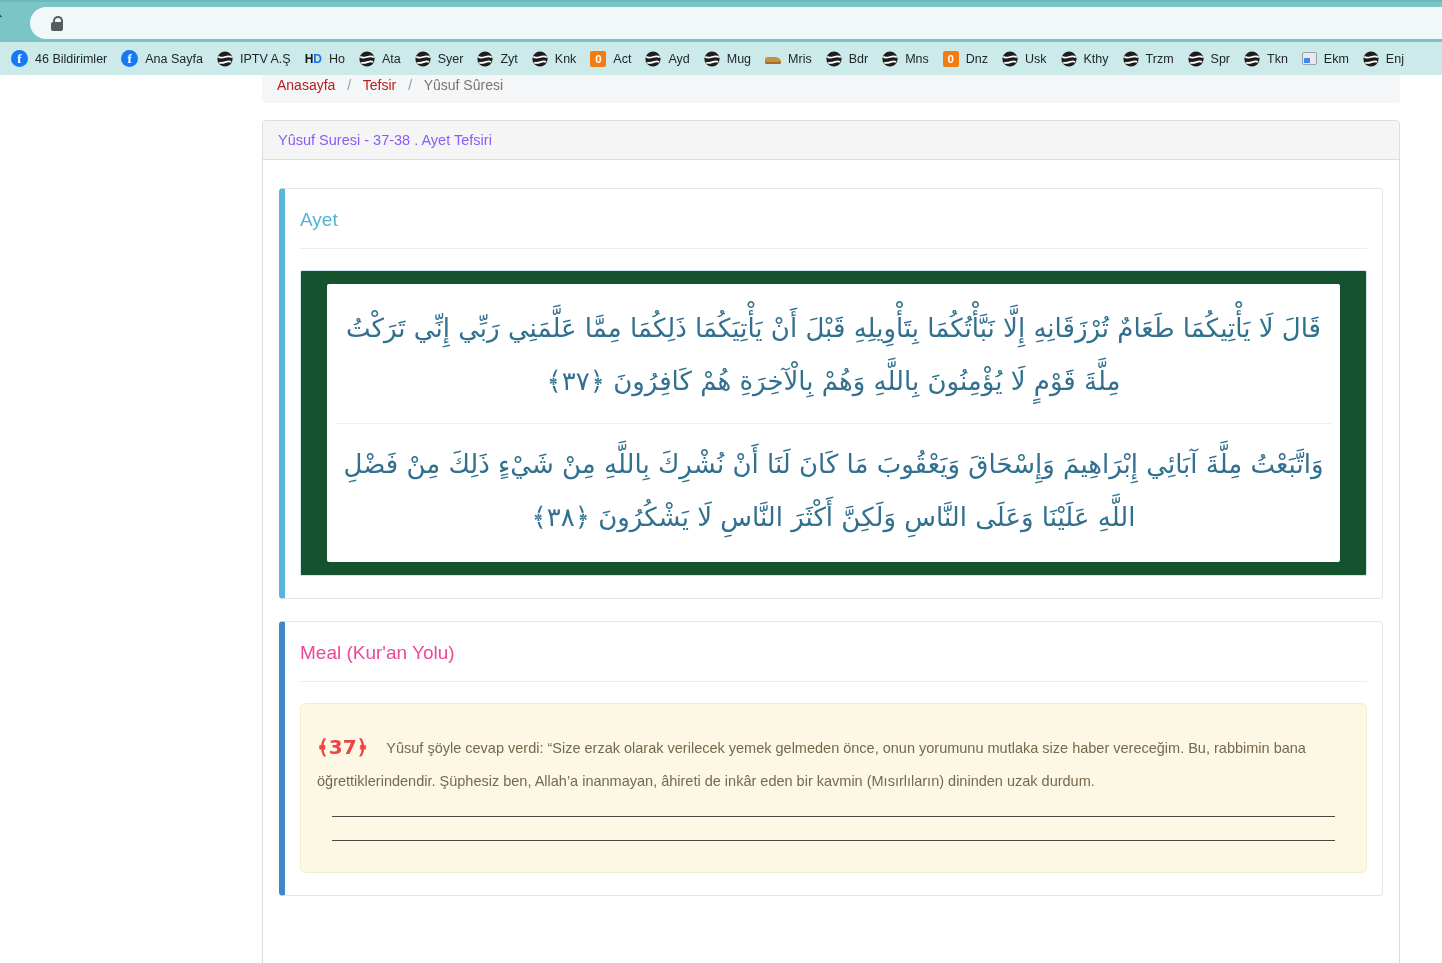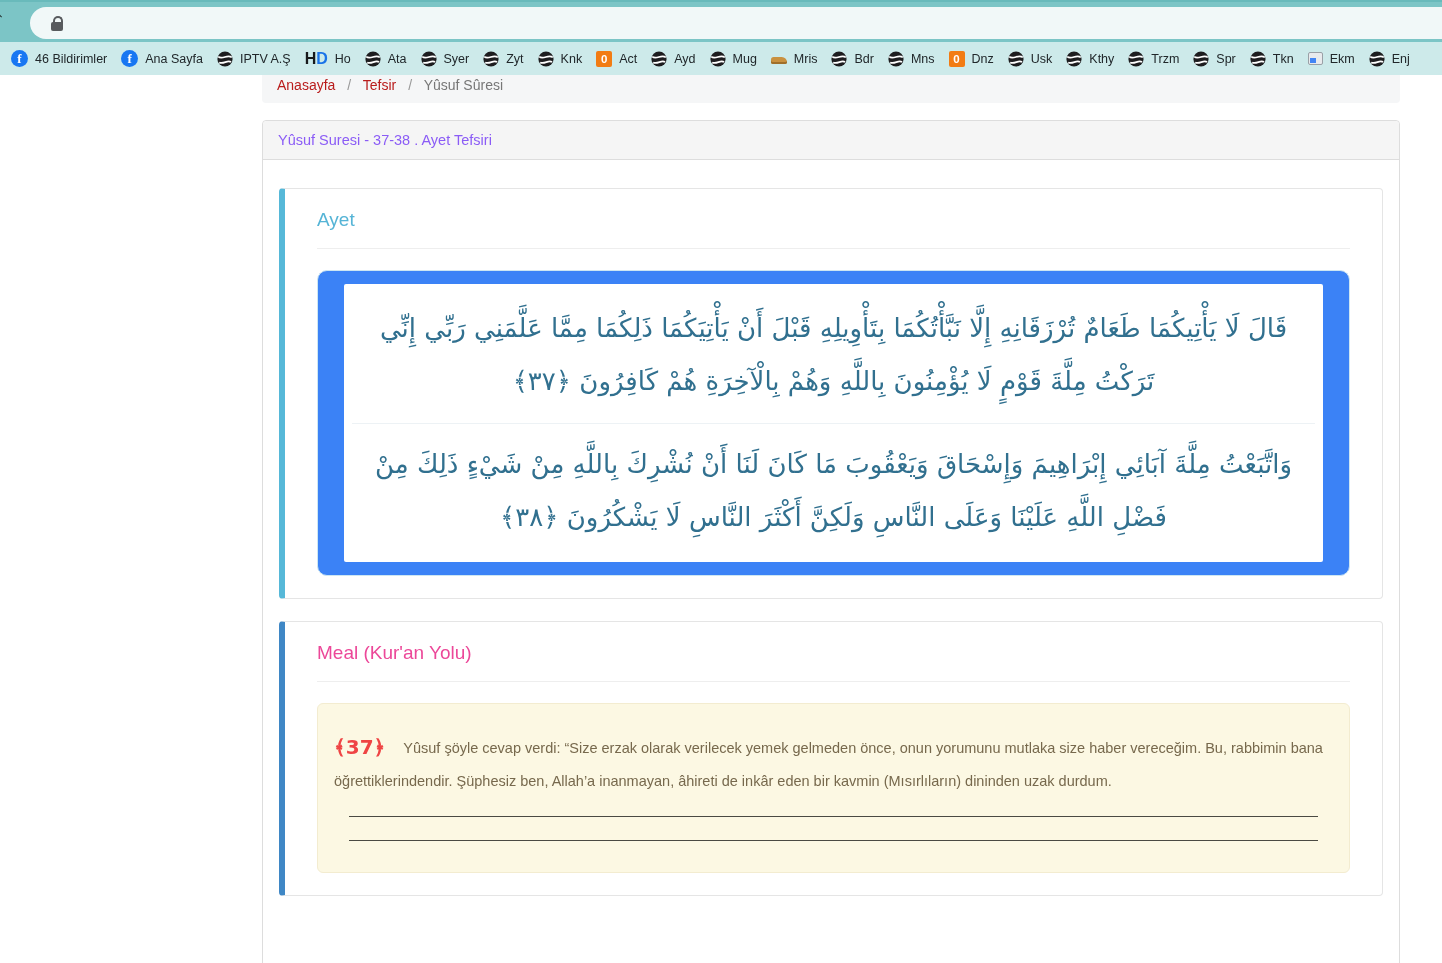--- a/index.html
+++ b/index.html
@@ -47,21 +47,21 @@
     border-radius:13px; cursor:pointer; white-space:nowrap; flex:0 0 auto;
   }
   .bm-label { font-size:12.5px; color:#20272a; margin-left:7px; }
   .bm-fb {
     width:17px; height:17px; border-radius:50%; background:#1877f2; color:#fff;
     font-family:"Liberation Serif", serif; font-weight:bold; font-size:13px;
     display:flex; align-items:flex-end; justify-content:center; line-height:1.15;
     flex:0 0 auto;
   }
   .bm-globe { width:16px; height:16px; flex:0 0 auto; }
-  .bm-hd { font-size:16px; font-weight:800; letter-spacing:0; flex:0 0 auto; }
+  .bm-hd { font-size:12px; font-weight:800; letter-spacing:0; flex:0 0 auto; }
   .bm-hd b { color:#17191b; font-style:normal; }
   .bm-hd i { color:#1a73e8; font-style:normal; font-weight:800; }
   .bm-o0 {
     width:16px; height:16px; background:#f27c13; color:#fff; border-radius:2px;
     font-size:11.5px; font-weight:bold; display:flex; align-items:center;
     justify-content:center; flex:0 0 auto;
   }
   .bm-car {
     width:16px; height:7px; background:#c9913f; border-radius:3px 6px 2px 2px;
     box-shadow:inset 0 -2px 0 #a06f2a; margin-top:3px; flex:0 0 auto;
@@ -87,33 +87,33 @@
     min-height:880px; background:#fff;
   }
   .panel-heading {
     background:#f5f5f5; border-bottom:1px solid #ddd; border-radius:4px 4px 0 0;
     padding:11px 15px; font-size:14.5px; color:#8b5cf6;
   }
   .panel-body { padding:28px 16px 16px; }
 
   .section {
     border:1px solid #e5e5e5; border-left:6px solid #ccc; border-radius:4px;
-    padding:16px 32px 22px; margin-bottom:22px; background:#fff;
+    padding:16px 15px 22px; margin-bottom:22px; background:#fff;
   }
   .section-title { margin:4px 0 0; font-weight:400; font-size:19px; }
   .section hr.light { border:none; border-top:1px solid #eee; margin:17px 0 0; }
 
   .section.ayet-section { border-left-color:#56b8d8; }
   .ayet-section .section-title { color:#55b4d6; }
   .section.meal-section { border-left-color:#3f87c5; margin-bottom:0; }
   .meal-section .section-title { color:#ec4899; }
 
   .ayet-box {
-    margin-top:21px; background:#3b82f6; border:1px solid #cde6f2;
-    border-radius:10px; padding:13px 26px;
+    margin-top:21px; background:#14532d; border:1px solid #cde6f2;
+    border-radius:2px; padding:13px 26px;
   }
   .ayet-inner { background:#fff; border-radius:2px; padding:4px 8px; }
   .verse {
     direction:rtl; text-align:center; font-family:"DejaVu Sans", sans-serif;
     font-size:26px; color:#31708f; line-height:2.05; padding:14px 4px;
   }
   .verse + .verse { border-top:1px solid #edf2f5; }
 
   .meal-box {
     margin-top:21px; background:#fcf8e3; border:1px solid #f3ecd0;

